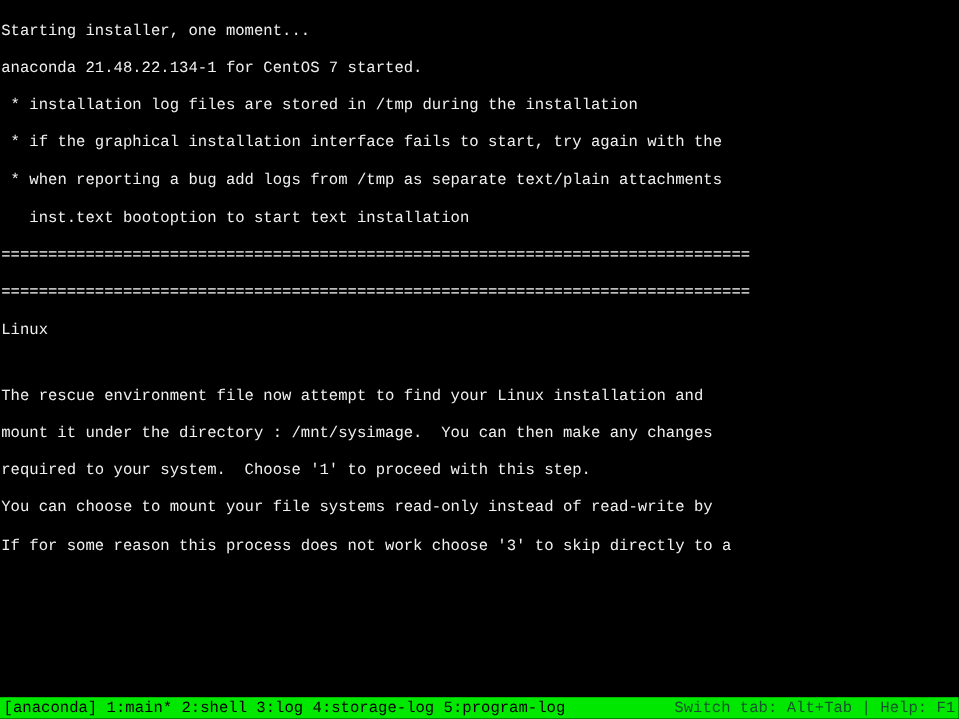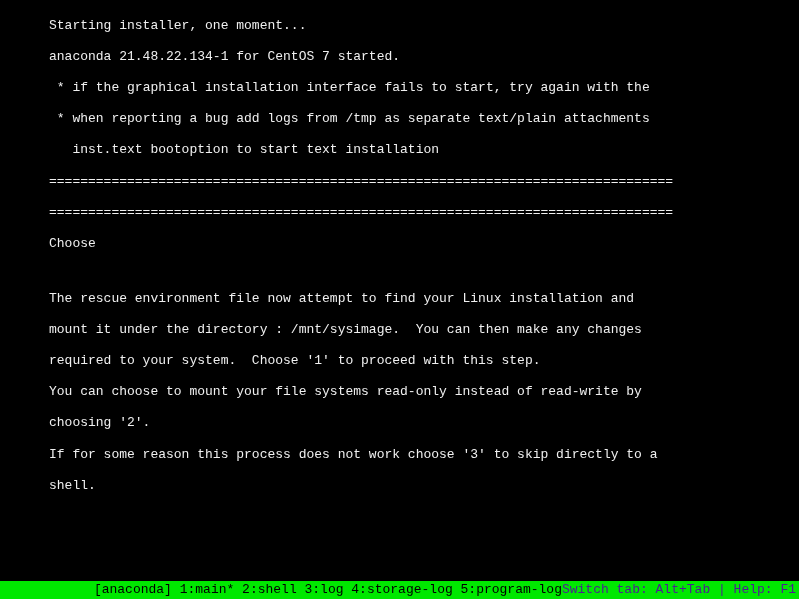--- a/index.html
+++ b/index.html
@@ -17,66 +17,64 @@
       line-height: 1.2;
       overflow: hidden;
       position: relative;
     }
     .terminal-content {
       padding: 2px 1px;
       white-space: pre-wrap;
     }
     .line {
       display: block;
-      margin-left: 48px;
     }
     .status-bar {
       position: absolute;
       bottom: 0;
       left: 0;
       width: 100%;
       background: #00e800;
       color: #000;
       font-family: 'Courier New', monospace;
       font-size: 13px;
       padding: 1px 3px;
       display: flex;
-      justify-content: flex-end;
+      justify-content: space-between;
       line-height: 1.2;
     }
     .status-right {
-      color: #4c1d95;
+      color: #14532d;
     }
     .spacer {
       height: 15px;
     }
     .spacer-small {
       height: 8px;
     }
   </style>
 </head>
 <body>
 
 <div class="terminal-content">
 <span class="line">Starting installer, one moment...</span>
 <span class="line">anaconda 21.48.22.134-1 for CentOS 7 started.</span>
+<span class="line"> * installation log files are stored in /tmp during the installation</span>
 <span class="line"> * if the graphical installation interface fails to start, try again with the</span>
 <span class="line"> * when reporting a bug add logs from /tmp as separate text/plain attachments</span>
 <span class="line">   inst.text bootoption to start text installation</span>
 <span class="line">================================================================================</span>
 <span class="line">================================================================================</span>
-<span class="line">Choose</span>
+<span class="line">Linux</span>
 <div class="spacer-small"></div>
 <span class="line">The rescue environment file now attempt to find your Linux installation and</span>
 <span class="line">mount it under the directory : /mnt/sysimage.  You can then make any changes</span>
 <span class="line">required to your system.  Choose '1' to proceed with this step.</span>
 <span class="line">You can choose to mount your file systems read-only instead of read-write by</span>
-<span class="line">choosing '2'.</span>
 <span class="line">If for some reason this process does not work choose '3' to skip directly to a</span>
-<span class="line">shell.</span>
 <div class="spacer"></div>
 
 
 
 
 
 
 
 
 

